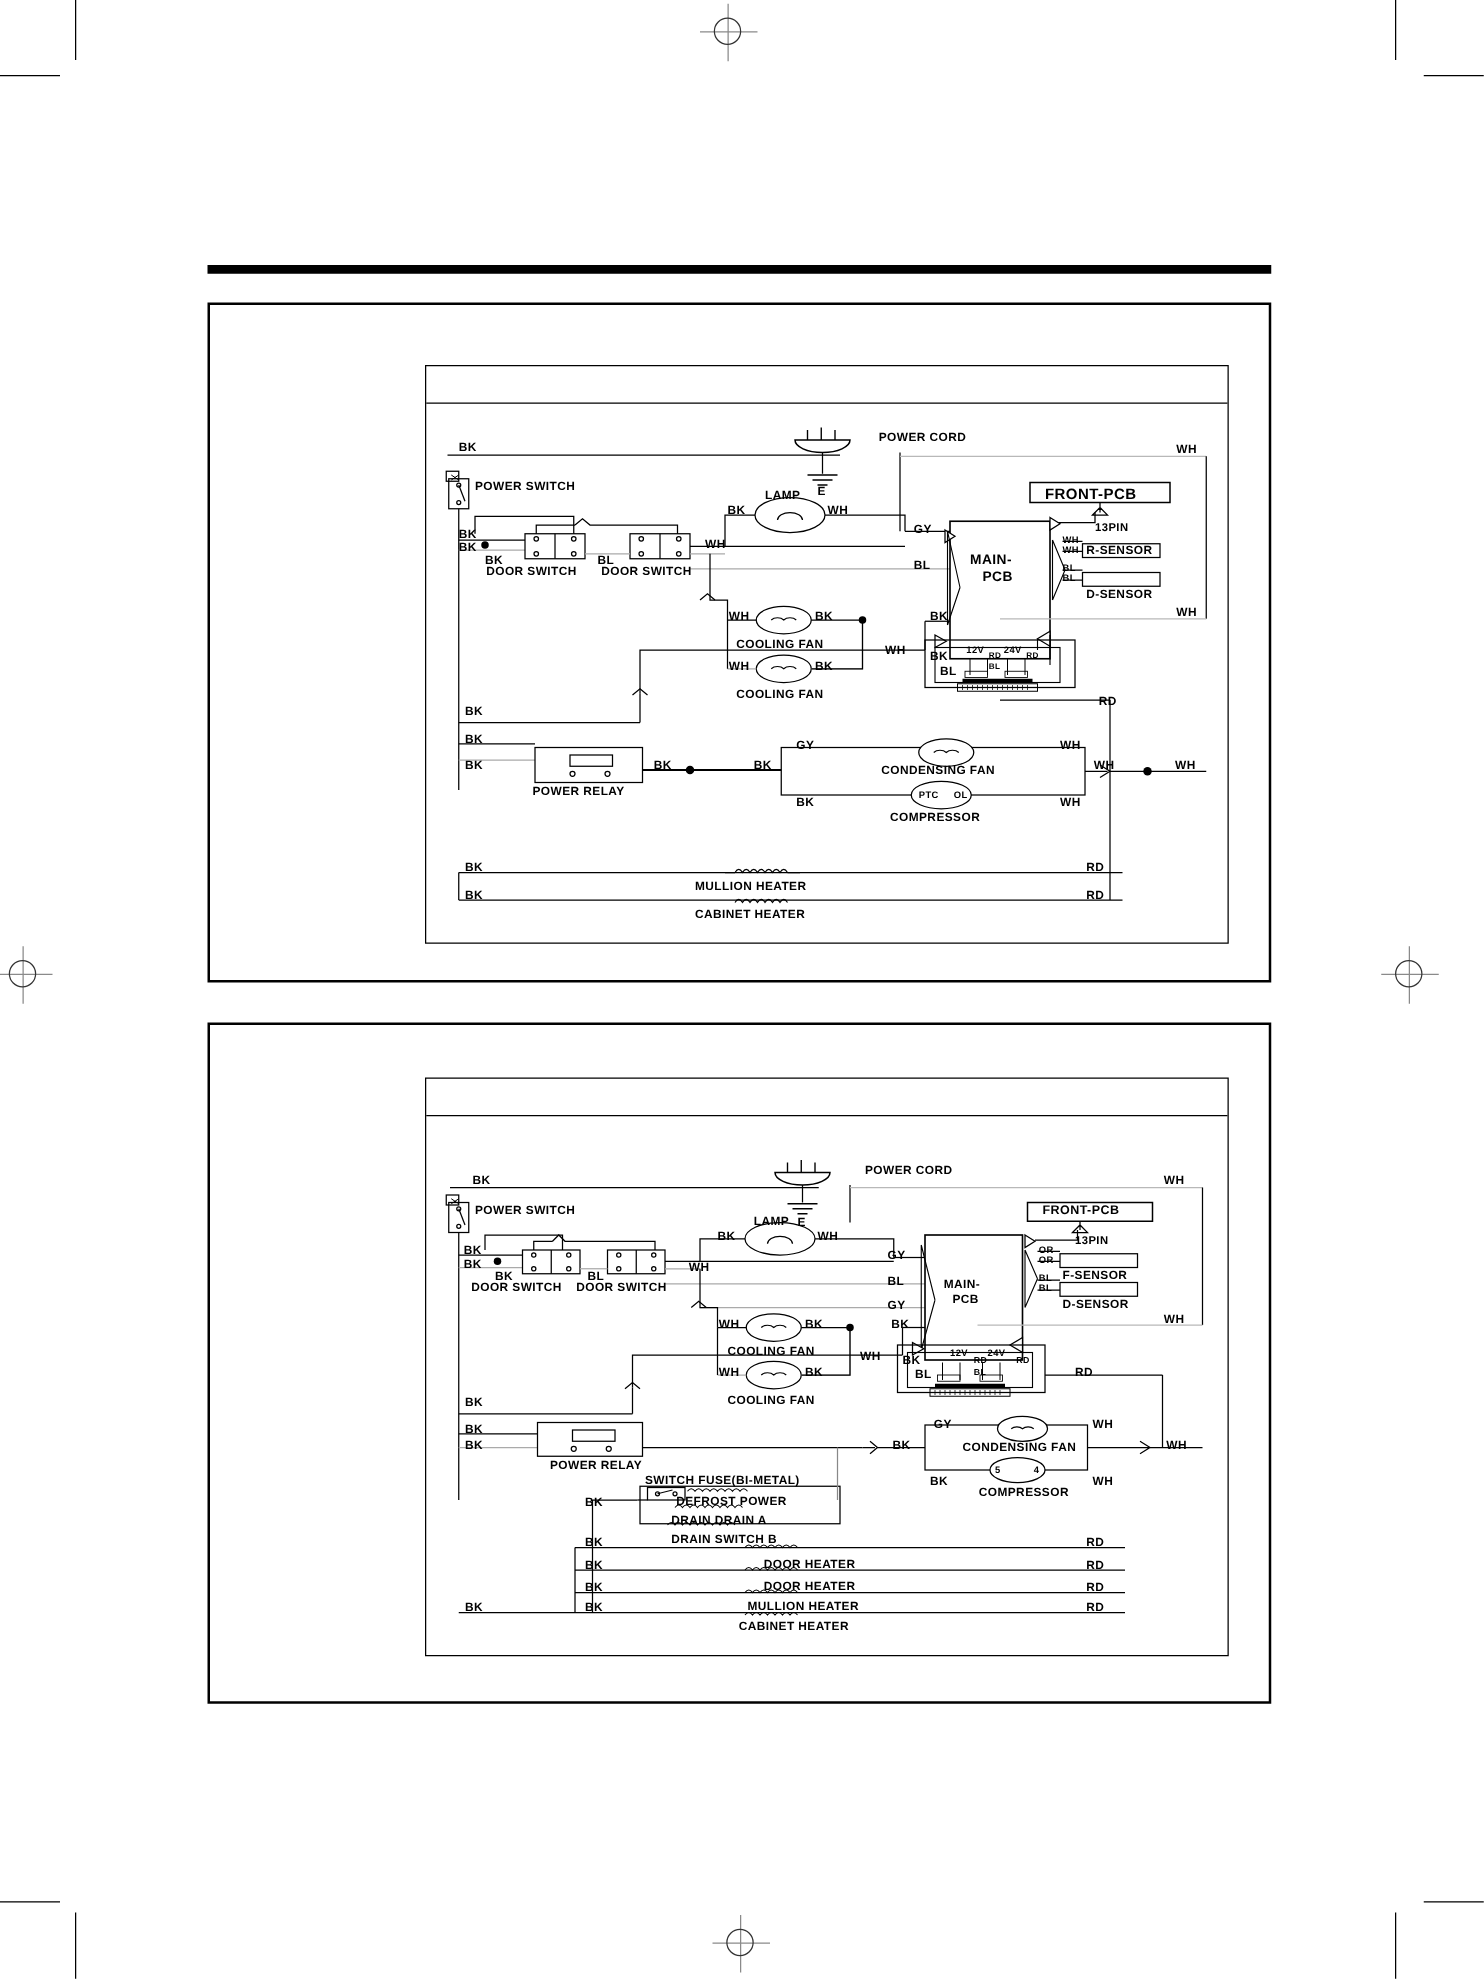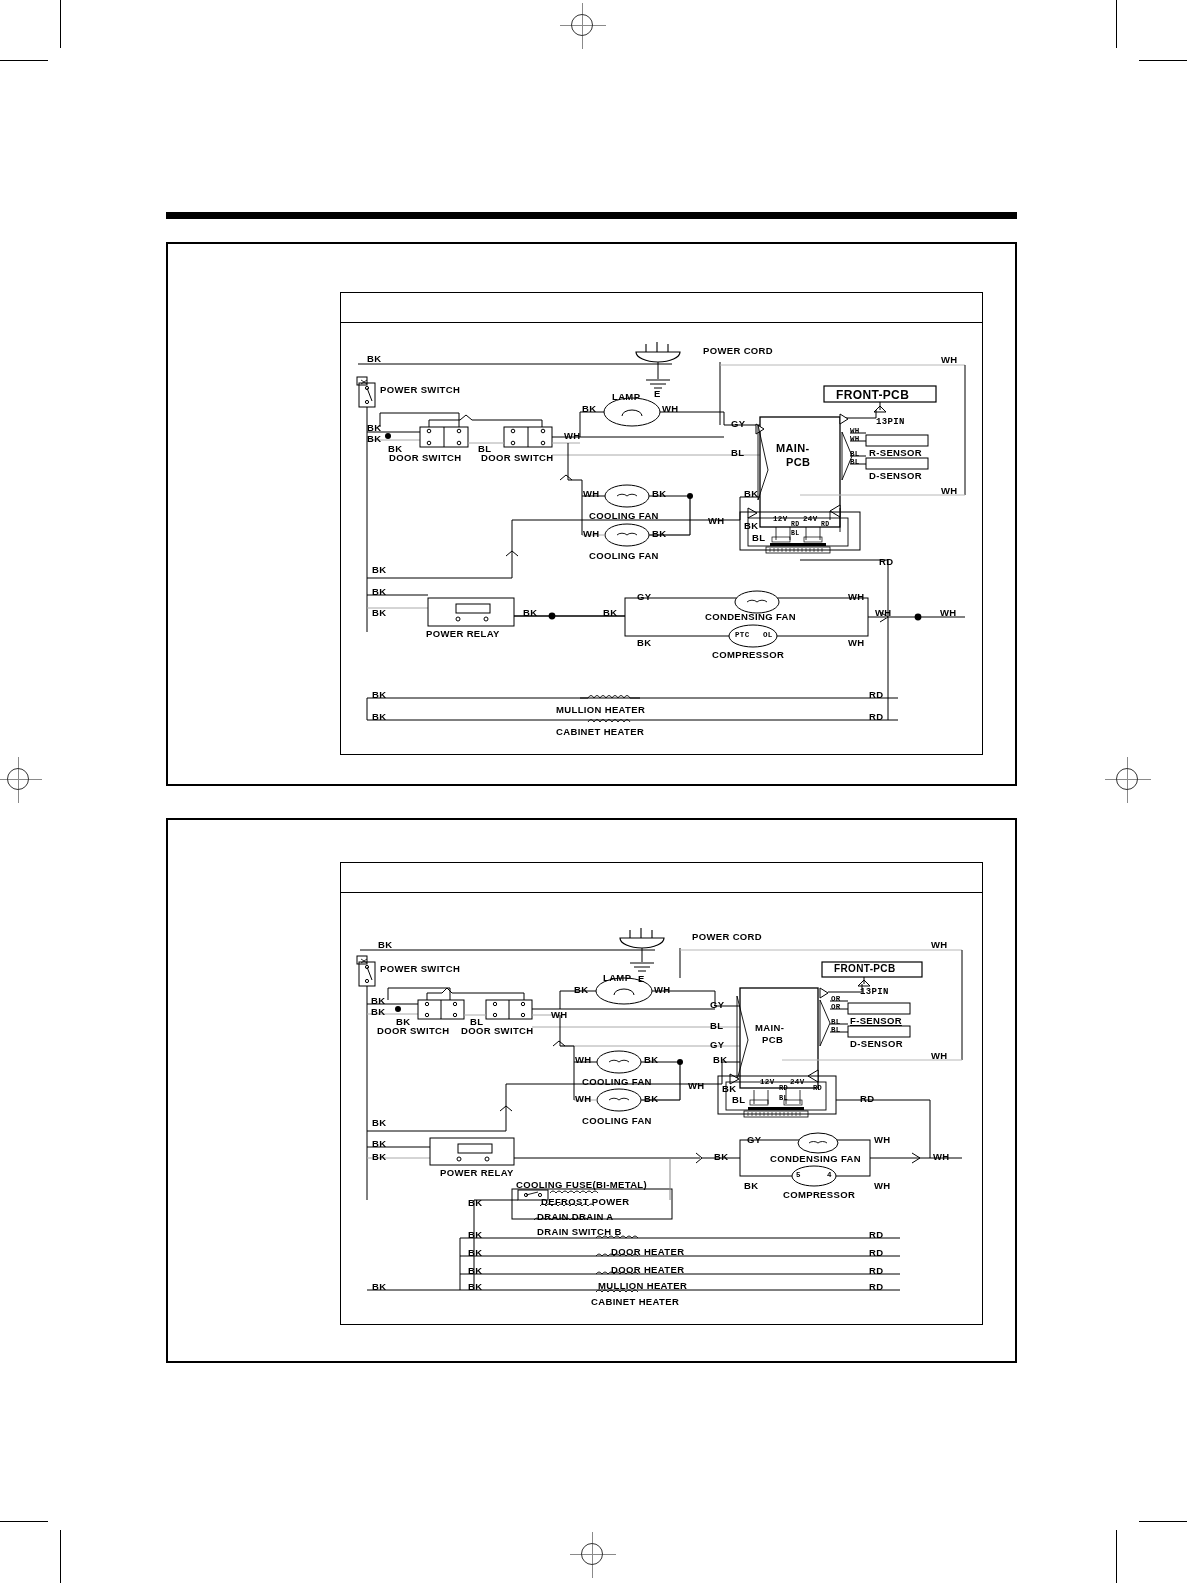--- a/index.html
+++ b/index.html
@@ -37,21 +37,21 @@
   .fig-inner { position: absolute; border: 1.5px solid #000; box-sizing: border-box; }
   .fig-titlebar { position: absolute; left: 0; right: 0; top: 0; height: 30px;
                   border-bottom: 1.5px solid #000; box-sizing: border-box; }
 
   
   .sch { position: absolute; left: 0; top: 0; }
   .lbl {
     position: absolute; font-size: 9.5px; font-weight: bold; color: #000;
     letter-spacing: 0.35px; white-space: nowrap; line-height: 1;
   }
-  .lbl.sm { font-size: 7.5px; font-family: Liberation Mono, monospace; }
+  .lbl.sm { font-size: 7.5px; }
   .lbl.lg { font-size: 11px; }
   .lbl.pcb { font-size: 11px; font-weight: bold; text-align: center; }
 </style>
 </head>
 <body>
 
 <div class="page">
 
   <div class="crop-v" style="left:60px; top:0; height:48px;"></div>
   <div class="crop-h" style="left:0; top:60px; width:48px;"></div>
@@ -257,21 +257,21 @@
     <span class="lbl" style="left:478px; top:444px;">BL</span>
     <span class="lbl" style="left:389px; top:453px;">DOOR SWITCH</span>
     <span class="lbl" style="left:481px; top:453px;">DOOR SWITCH</span>
     <span class="lbl" style="left:564px; top:431px;">WH</span>
     <span class="lbl" style="left:731px; top:419px;">GY</span>
     <span class="lbl" style="left:731px; top:448px;">BL</span>
     <span class="lbl pcb" style="left:776px; top:443px;">MAIN-</span>
     <span class="lbl pcb" style="left:786px; top:457px;">PCB</span>
     <span class="lbl sm" style="left:850px; top:428px;">WH</span>
     <span class="lbl sm" style="left:850px; top:436px;">WH</span>
-    <span class="lbl" style="left:869px; top:448px;">R-SENSOR</span>
+    <span class="lbl" style="left:869px; top:436px;">R-SENSOR</span>
     <span class="lbl sm" style="left:850px; top:451px;">BL</span>
     <span class="lbl sm" style="left:850px; top:459px;">BL</span>
     <span class="lbl" style="left:869px; top:471px;">D-SENSOR</span>
     <span class="lbl" style="left:941px; top:486px;">WH</span>
     <span class="lbl" style="left:583px; top:489px;">WH</span>
     <span class="lbl" style="left:652px; top:489px;">BK</span>
     <span class="lbl" style="left:589px; top:511px;">COOLING FAN</span>
     <span class="lbl" style="left:583px; top:529px;">WH</span>
     <span class="lbl" style="left:652px; top:529px;">BK</span>
     <span class="lbl" style="left:589px; top:551px;">COOLING FAN</span>
@@ -488,21 +488,21 @@
     <span class="lbl" style="left:377px; top:1026px;">DOOR SWITCH</span>
     <span class="lbl" style="left:461px; top:1026px;">DOOR SWITCH</span>
     <span class="lbl" style="left:551px; top:1010px;">WH</span>
     <span class="lbl" style="left:710px; top:1000px;">GY</span>
     <span class="lbl" style="left:710px; top:1021px;">BL</span>
     <span class="lbl" style="left:710px; top:1040px;">GY</span>
     <span class="lbl pcb" style="left:755px; top:1023px; font-size:9.5px;">MAIN-</span>
     <span class="lbl pcb" style="left:762px; top:1035px; font-size:9.5px;">PCB</span>
     <span class="lbl sm" style="left:831px; top:996px;">OR</span>
     <span class="lbl sm" style="left:831px; top:1004px;">OR</span>
-    <span class="lbl" style="left:850px; top:1016px;text-decoration:underline;">F-SENSOR</span>
+    <span class="lbl" style="left:850px; top:1016px;">F-SENSOR</span>
     <span class="lbl sm" style="left:831px; top:1019px;">BL</span>
     <span class="lbl sm" style="left:831px; top:1027px;">BL</span>
     <span class="lbl" style="left:850px; top:1039px;">D-SENSOR</span>
     <span class="lbl" style="left:931px; top:1051px;">WH</span>
     <span class="lbl" style="left:575px; top:1055px;">WH</span>
     <span class="lbl" style="left:644px; top:1055px;">BK</span>
     <span class="lbl" style="left:582px; top:1077px;">COOLING FAN</span>
     <span class="lbl" style="left:575px; top:1094px;">WH</span>
     <span class="lbl" style="left:644px; top:1094px;">BK</span>
     <span class="lbl" style="left:582px; top:1116px;">COOLING FAN</span>
@@ -523,21 +523,21 @@
     <span class="lbl" style="left:714px; top:1152px;">BK</span>
     <span class="lbl" style="left:747px; top:1135px;">GY</span>
     <span class="lbl" style="left:874px; top:1135px;">WH</span>
     <span class="lbl" style="left:770px; top:1154px;">CONDENSING FAN</span>
     <span class="lbl" style="left:744px; top:1181px;">BK</span>
     <span class="lbl sm" style="left:796px; top:1172px;">5</span>
     <span class="lbl sm" style="left:827px; top:1172px;">4</span>
     <span class="lbl" style="left:783px; top:1190px;">COMPRESSOR</span>
     <span class="lbl" style="left:874px; top:1181px;">WH</span>
     <span class="lbl" style="left:933px; top:1152px;">WH</span>
-    <span class="lbl" style="left:516px; top:1180px;">COOLING FUSE(BI-METAL)</span>
+    <span class="lbl" style="left:516px; top:1180px;">SWITCH FUSE(BI-METAL)</span>
     <span class="lbl" style="left:468px; top:1198px;">BK</span>
     <span class="lbl" style="left:541px; top:1197px;">DEFROST POWER</span>
     <span class="lbl" style="left:537px; top:1212px;">DRAIN DRAIN A</span>
     <span class="lbl" style="left:537px; top:1227px;">DRAIN SWITCH B</span>
     <span class="lbl" style="left:468px; top:1230px;">BK</span>
     <span class="lbl" style="left:869px; top:1230px;">RD</span>
     <span class="lbl" style="left:468px; top:1248px;">BK</span>
     <span class="lbl" style="left:611px; top:1247px;">DOOR HEATER</span>
     <span class="lbl" style="left:869px; top:1248px;">RD</span>
     <span class="lbl" style="left:468px; top:1266px;">BK</span>

